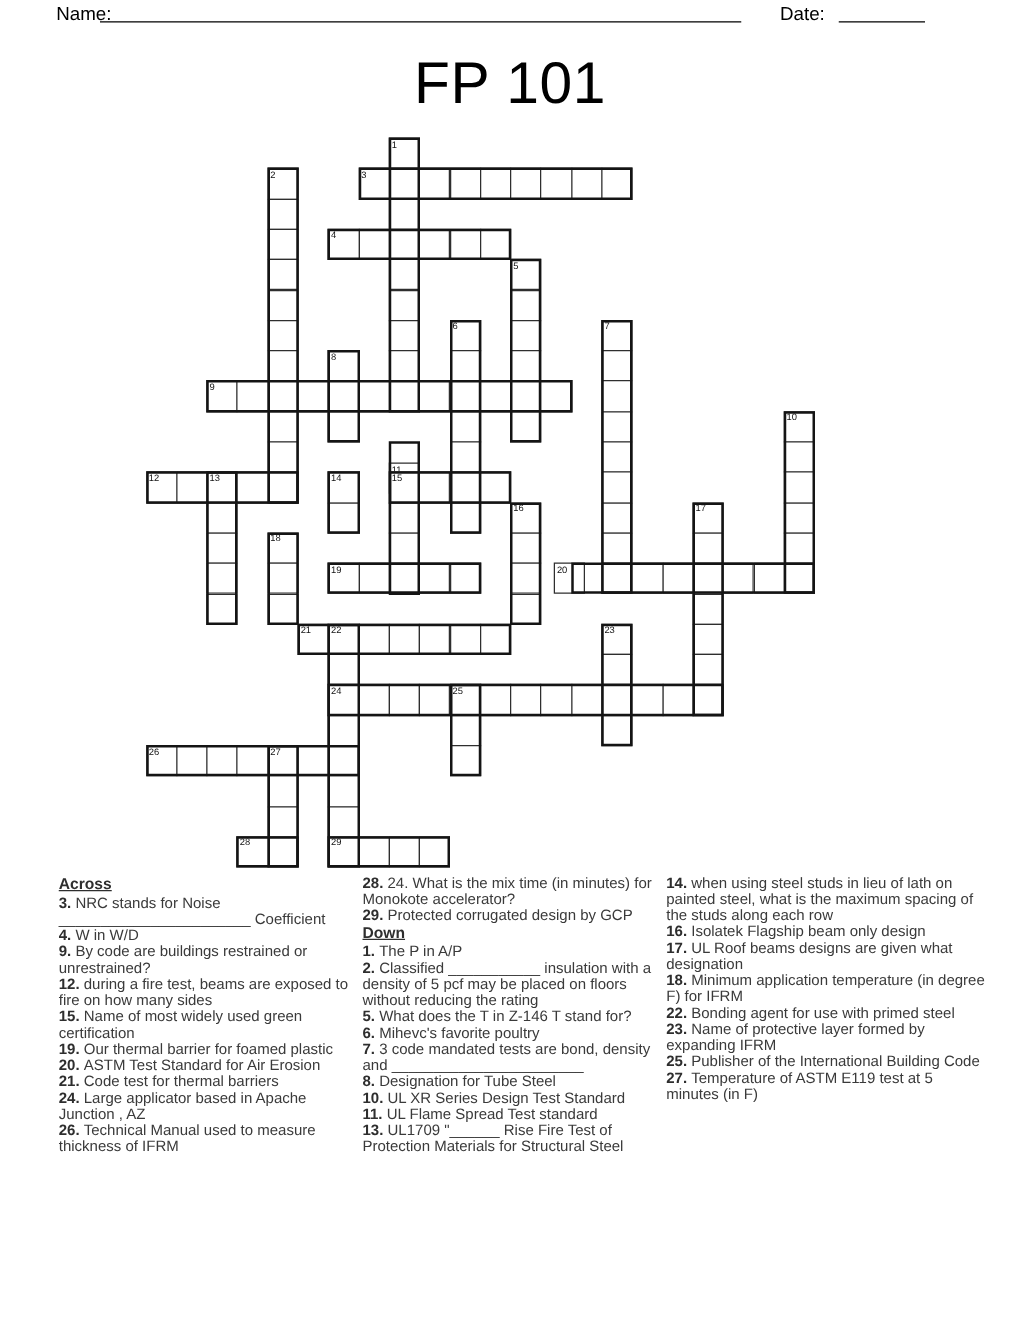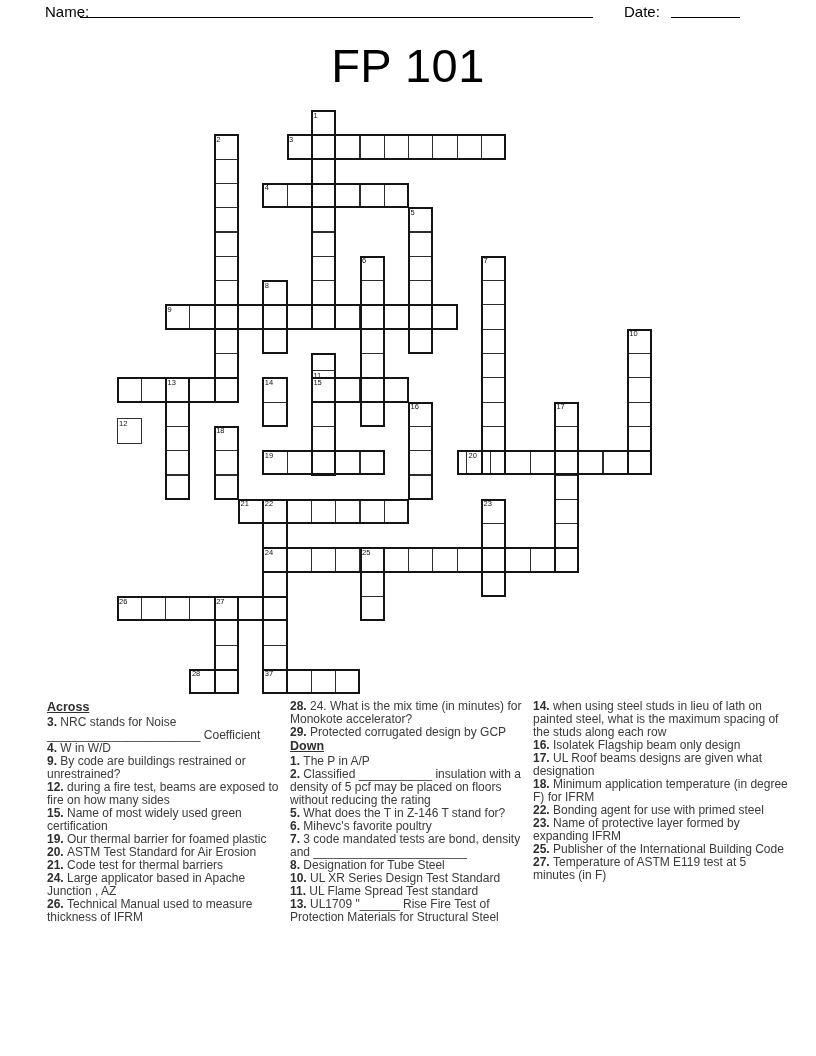--- a/index.html
+++ b/index.html
@@ -148,21 +148,21 @@
     <div class="cell" style="left: 626.8px; top: 450.2px;"></div>
     <div class="cell" style="left: 310.9px; top: 370px;">
       <span class="cellnum">11</span>
     </div>
     <div class="cell" style="left: 310.9px; top: 377.3px;">
       <span class="cellnum">15</span>
     </div>
     <div class="cell" style="left: 310.9px; top: 401.6px;"></div>
     <div class="cell" style="left: 310.9px; top: 425.9px;"></div>
     <div class="cell" style="left: 310.9px; top: 450.2px;"></div>
-    <div class="cell" style="left: 116.5px; top: 377.3px; margin-top: 41px;">
+    <div class="cell" style="left: 116.5px; top: 377.3px;">
       <span class="cellnum">12</span>
     </div>
     <div class="cell" style="left: 140.8px; top: 377.3px;"></div>
     <div class="cell" style="left: 165.1px; top: 377.3px;">
       <span class="cellnum">13</span>
     </div>
     <div class="cell" style="left: 189.4px; top: 377.3px;"></div>
     <div class="cell" style="left: 165.1px; top: 401.6px;"></div>
     <div class="cell" style="left: 165.1px; top: 425.9px;"></div>
     <div class="cell" style="left: 165.1px; top: 450.2px;"></div>
@@ -192,21 +192,21 @@
       <span class="cellnum">18</span>
     </div>
     <div class="cell" style="left: 213.7px; top: 450.2px;"></div>
     <div class="cell" style="left: 213.7px; top: 474.5px;"></div>
     <div class="cell" style="left: 262.3px; top: 450.2px;">
       <span class="cellnum">19</span>
     </div>
     <div class="cell" style="left: 286.6px; top: 450.2px;"></div>
     <div class="cell" style="left: 335.2px; top: 450.2px;"></div>
     <div class="cell" style="left: 359.5px; top: 450.2px;"></div>
-    <div class="cell" style="left: 466px; top: 450.2px;">
+    <div class="cell" style="left: 443px; top: 450.2px;">
       <span class="cellnum">20</span>
     </div>
     <div class="cell" style="left: 505.3px; top: 450.2px;"></div>
     <div class="cell" style="left: 529.6px; top: 450.2px;"></div>
     <div class="cell" style="left: 578.2px; top: 450.2px;"></div>
     <div class="cell" style="left: 602.5px; top: 450.2px;"></div>
     <div class="cell" style="left: 238px; top: 498.8px;">
       <span class="cellnum">21</span>
     </div>
     <div class="cell" style="left: 262.3px; top: 498.8px;">
@@ -219,21 +219,21 @@
     <div class="cell" style="left: 383.8px; top: 498.8px;"></div>
     <div class="cell" style="left: 262.3px; top: 523.1px;"></div>
     <div class="cell" style="left: 262.3px; top: 547.4px;">
       <span class="cellnum">24</span>
     </div>
     <div class="cell" style="left: 262.3px; top: 571.7px;"></div>
     <div class="cell" style="left: 262.3px; top: 596px;"></div>
     <div class="cell" style="left: 262.3px; top: 620.3px;"></div>
     <div class="cell" style="left: 262.3px; top: 644.6px;"></div>
     <div class="cell" style="left: 262.3px; top: 668.9px;">
-      <span class="cellnum">37</span>
+      <span class="cellnum">29</span>
     </div>
     <div class="cell" style="left: 481px; top: 498.8px;">
       <span class="cellnum">23</span>
     </div>
     <div class="cell" style="left: 481px; top: 523.1px;"></div>
     <div class="cell" style="left: 481px; top: 547.4px;"></div>
     <div class="cell" style="left: 481px; top: 571.7px;"></div>
     <div class="cell" style="left: 286.6px; top: 547.4px;"></div>
     <div class="cell" style="left: 310.9px; top: 547.4px;"></div>
     <div class="cell" style="left: 335.2px; top: 547.4px;"></div>

